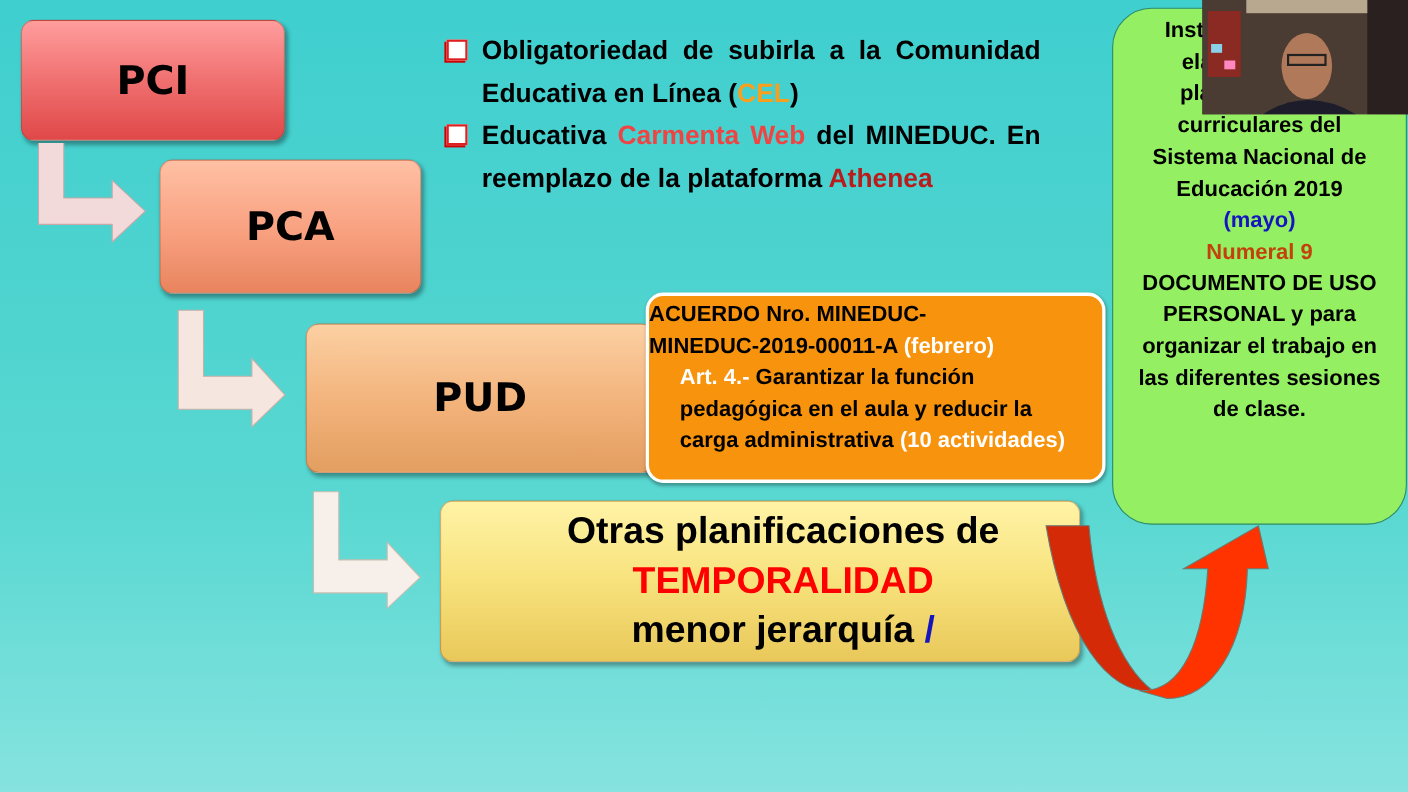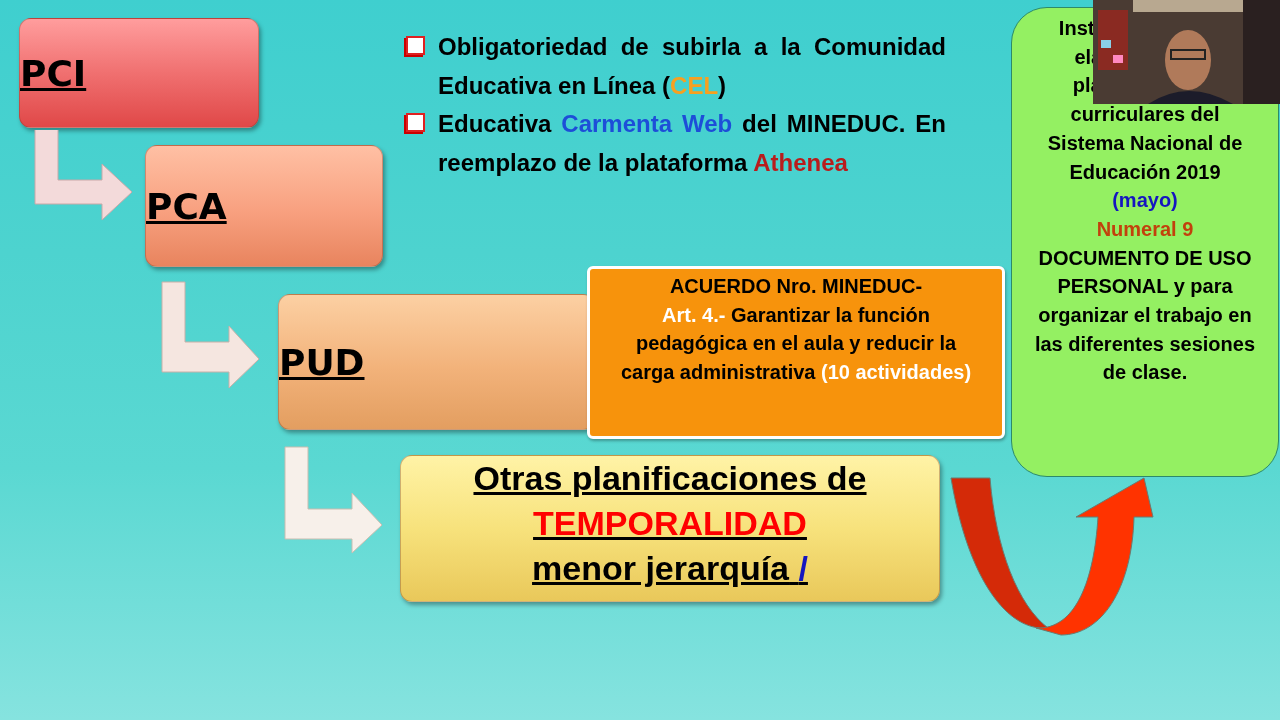--- a/index.html
+++ b/index.html
@@ -1,32 +1,32 @@
 <!DOCTYPE html>
 <html><head>
 <meta charset="utf-8">
 <style>
   html,body{margin:0;padding:0;}
   body{width:1280px;height:720px;overflow:hidden;position:relative;
     background:linear-gradient(180deg,#3fcfcf 0%,#4dd3cf 35%,#5ad8d2 65%,#86e3df 100%);
     font-family:"Liberation Sans",sans-serif;}
-  .box{position:absolute;border-radius:12px;display:flex;align-items:center;
-    box-shadow:2px 3px 4px rgba(0,0,0,0.35);border:1px solid rgba(120,60,40,0.35);text-decoration:underline;}
+  .box{position:absolute;border-radius:12px;display:flex;align-items:center;justify-content:center;
+    box-shadow:2px 3px 4px rgba(0,0,0,0.35);border:1px solid rgba(120,60,40,0.35);}
   .lvl{font-family:"DejaVu Sans","Liberation Sans",sans-serif;font-weight:bold;font-size:36px;color:#000;}
   #pci{left:19px;top:18px;width:238px;height:108px;background:linear-gradient(180deg,#ff9d9d 0%,#f07070 50%,#e04848 100%);}
   #pca{left:145px;top:145px;width:236px;height:120px;background:linear-gradient(180deg,#ffc0a4 0%,#f8a07f 55%,#e8845e 100%);}
   #pud{left:278px;top:294px;width:315px;height:134px;background:linear-gradient(180deg,#fcd0a3 0%,#f2b27a 55%,#e39e60 100%);}
   #otras{left:400px;top:455px;width:538px;height:145px;background:linear-gradient(180deg,#fff3a6 0%,#f7e27c 50%,#e9c85a 100%);
-    flex-direction:column;font-weight:bold;font-size:34px;line-height:45px;text-align:center;}
+    flex-direction:column;font-weight:bold;font-size:34px;line-height:45px;text-align:center;padding-left:42px;}
   .arrow{position:absolute;}
   #bullets{position:absolute;left:403px;top:28px;width:543px;font-weight:bold;font-size:24px;line-height:38.5px;color:#000;}
   .bullet{position:relative;padding-left:35px;text-align:justify;text-align-last:left;}
   .chk{position:absolute;left:3px;top:8px;width:15px;height:15px;border:2px solid #e02020;background:#fff;box-shadow:-2px 2px 0 #c00;}
-  #acuerdo{position:absolute;left:587px;top:266px;width:418px;height:173px;background:#f7930c;border:3px solid #fff;border-radius:6px;
-    box-sizing:border-box;box-shadow:1px 2px 3px rgba(0,0,0,0.3);font-weight:bold;font-size:20px;line-height:28.5px;text-align:center;color:#000;padding-top:3px;}
+  #acuerdo{position:absolute;left:587px;top:266px;width:418px;height:173px;background:#f7930c;border:3px solid #fff;border-radius:16px;
+    box-sizing:border-box;box-shadow:1px 2px 3px rgba(0,0,0,0.3);font-weight:bold;font-size:20px;line-height:28.5px;text-align:left;color:#000;padding-top:3px;}
   .w{color:#fff;}
   #green{position:absolute;left:1011px;top:7px;width:268px;height:470px;background:#94f062;border:1.5px solid #2d8a6a;border-radius:36px;
     box-sizing:border-box;font-weight:bold;font-size:20px;line-height:28.7px;text-align:center;color:#000;padding-top:6px;}
   .blue{color:#1515c0;}
   .red{color:#c2410c;}
   #webcam{position:absolute;left:1093px;top:0;width:187px;height:104px;overflow:hidden;
     background:linear-gradient(90deg,#3a2a25 0%,#5a4a40 30%,#7a6a5c 60%,#3d3230 100%);}
 </style>
 </head>
 <body>
@@ -56,26 +56,27 @@
   <path d="M5 2 H28 V64 H72 V48 L102 80 L72 108 V94 H5 Z" fill="#f7f0ea" stroke="#c9bdb0" stroke-width="1"></path>
 </svg>
 
 <div id="bullets">
   <div class="bullet">
     <span class="chk"></span>
     <span>Obligatoriedad de subirla a la Comunidad Educativa en Línea (</span><span style="color:#f7a020">CEL</span><span>)</span>
   </div>
   <div class="bullet">
     <span class="chk"></span>
-    <span>Educativa </span><span style="color:#1d4ed8">Carmenta Web</span><span> del MINEDUC. En reemplazo de la plataforma </span><span style="color:#b91c1c">Athenea</span>
+    <span>Educativa </span><span style="color:#ef4444">Carmenta Web</span><span> del MINEDUC. En reemplazo de la plataforma </span><span style="color:#b91c1c">Athenea</span>
   </div>
 </div>
 
 <div id="acuerdo">
   <div>ACUERDO Nro. MINEDUC-</div>
+  <div><span>MINEDUC-2019-00011-A</span> <span class="w">(febrero)</span></div>
   <div style="padding:0 28px;"><span class="w">Art. 4.-</span> <span>Garantizar la función pedagógica en el aula y reducir la carga administrativa</span> <span class="w">(10 actividades)</span></div>
 </div>
 
 <div id="green">
   <div style="padding:0 22px;"><span>Instructivo para la elaboración de planificaciones curriculares del Sistema Nacional de Educación 2019</span> <span class="blue">(mayo)</span></div>
   <div class="red">Numeral 9</div>
   <div style="padding:0 18px;">DOCUMENTO DE USO PERSONAL y para organizar el trabajo en las diferentes sesiones de clase.</div>
 </div>
 
 <svg class="arrow" style="left:948px;top:470px;" width="225" height="170">

